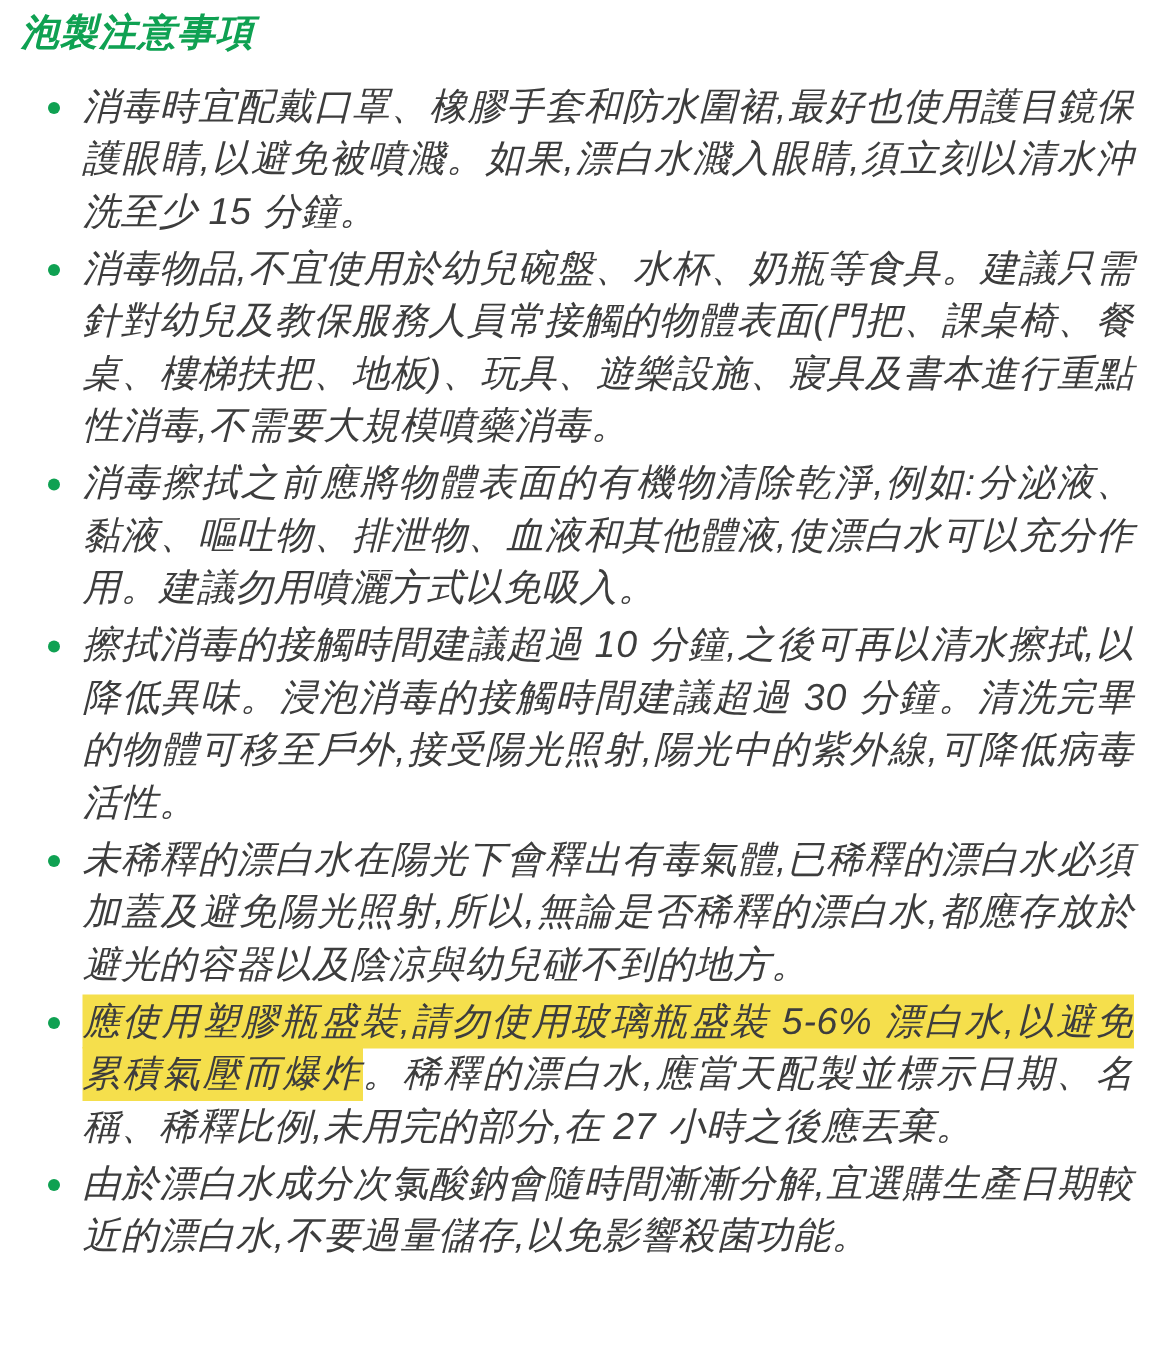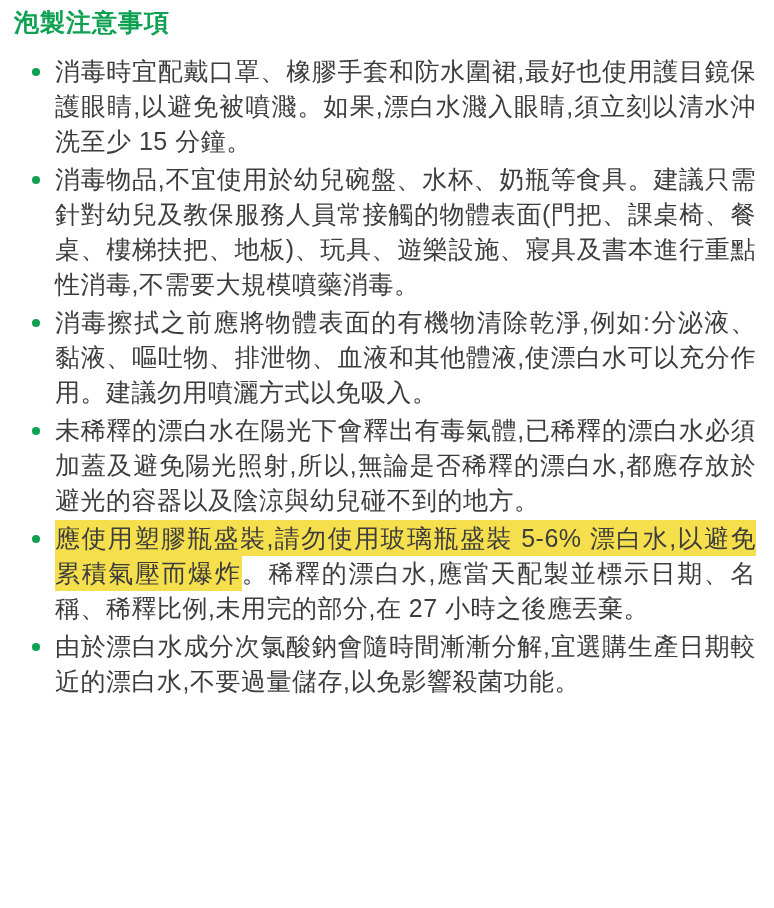--- a/index.html
+++ b/index.html
@@ -9,20 +9,21 @@
   }
   .page {
     position: relative;
     width: 774px;
     height: 908px;
     background: #ffffff;
     font-family: "Liberation Sans", "DejaVu Sans", sans-serif;
     overflow: hidden;
     box-sizing: border-box;
     padding-top: 6px;
+    font-style: italic;
   }
   .page-title {
     margin: 0 0 16px 14px;
     font-size: 25px;
     line-height: 32px;
     font-weight: bold;
     color: var(--accent, #0fa152);
     letter-spacing: 1px;
   }
   ul.precautions {
@@ -57,17 +58,18 @@
 </style>
 </head>
 <body>
 
 <div class="page">
   <h1 class="page-title">泡製注意事項</h1>
   <ul class="precautions">
       <li><span class="bullet-dot"></span><span>消毒時宜配戴口罩、橡膠手套和防水圍裙,最好也使用護目鏡保護眼睛,以避免被噴濺。如果,漂白水濺入眼睛,須立刻以清水沖洗至少 15 分鐘。</span></li>
       <li><span class="bullet-dot"></span><span>消毒物品,不宜使用於幼兒碗盤、水杯、奶瓶等食具。建議只需針對幼兒及教保服務人員常接觸的物體表面(門把、課桌椅、餐桌、樓梯扶把、地板)、玩具、遊樂設施、寢具及書本進行重點性消毒,不需要大規模噴藥消毒。</span></li>
       <li><span class="bullet-dot"></span><span>消毒擦拭之前應將物體表面的有機物清除乾淨,例如:分泌液、黏液、嘔吐物、排泄物、血液和其他體液,使漂白水可以充分作用。建議勿用噴灑方式以免吸入。</span></li>
+      <li><span class="bullet-dot"></span><span>擦拭消毒的接觸時間建議超過 10 分鐘,之後可再以清水擦拭,以降低異味。浸泡消毒的接觸時間建議超過 30 分鐘。清洗完畢的物體可移至戶外,接受陽光照射,陽光中的紫外線,可降低病毒活性。</span></li>
       <li><span class="bullet-dot"></span><span>未稀釋的漂白水在陽光下會釋出有毒氣體,已稀釋的漂白水必須加蓋及避免陽光照射,所以,無論是否稀釋的漂白水,都應存放於避光的容器以及陰涼與幼兒碰不到的地方。</span></li>
       <li><span class="bullet-dot"></span><span class="hl">應使用塑膠瓶盛裝,請勿使用玻璃瓶盛裝 5-6% 漂白水,以避免累積氣壓而爆炸</span><span>。稀釋的漂白水,應當天配製並標示日期、名稱、稀釋比例,未用完的部分,在 27 小時之後應丟棄。</span></li>
       <li><span class="bullet-dot"></span><span>由於漂白水成分次氯酸鈉會隨時間漸漸分解,宜選購生產日期較近的漂白水,不要過量儲存,以免影響殺菌功能。</span></li>
     </ul>
 </div>
 
 </body></html>

